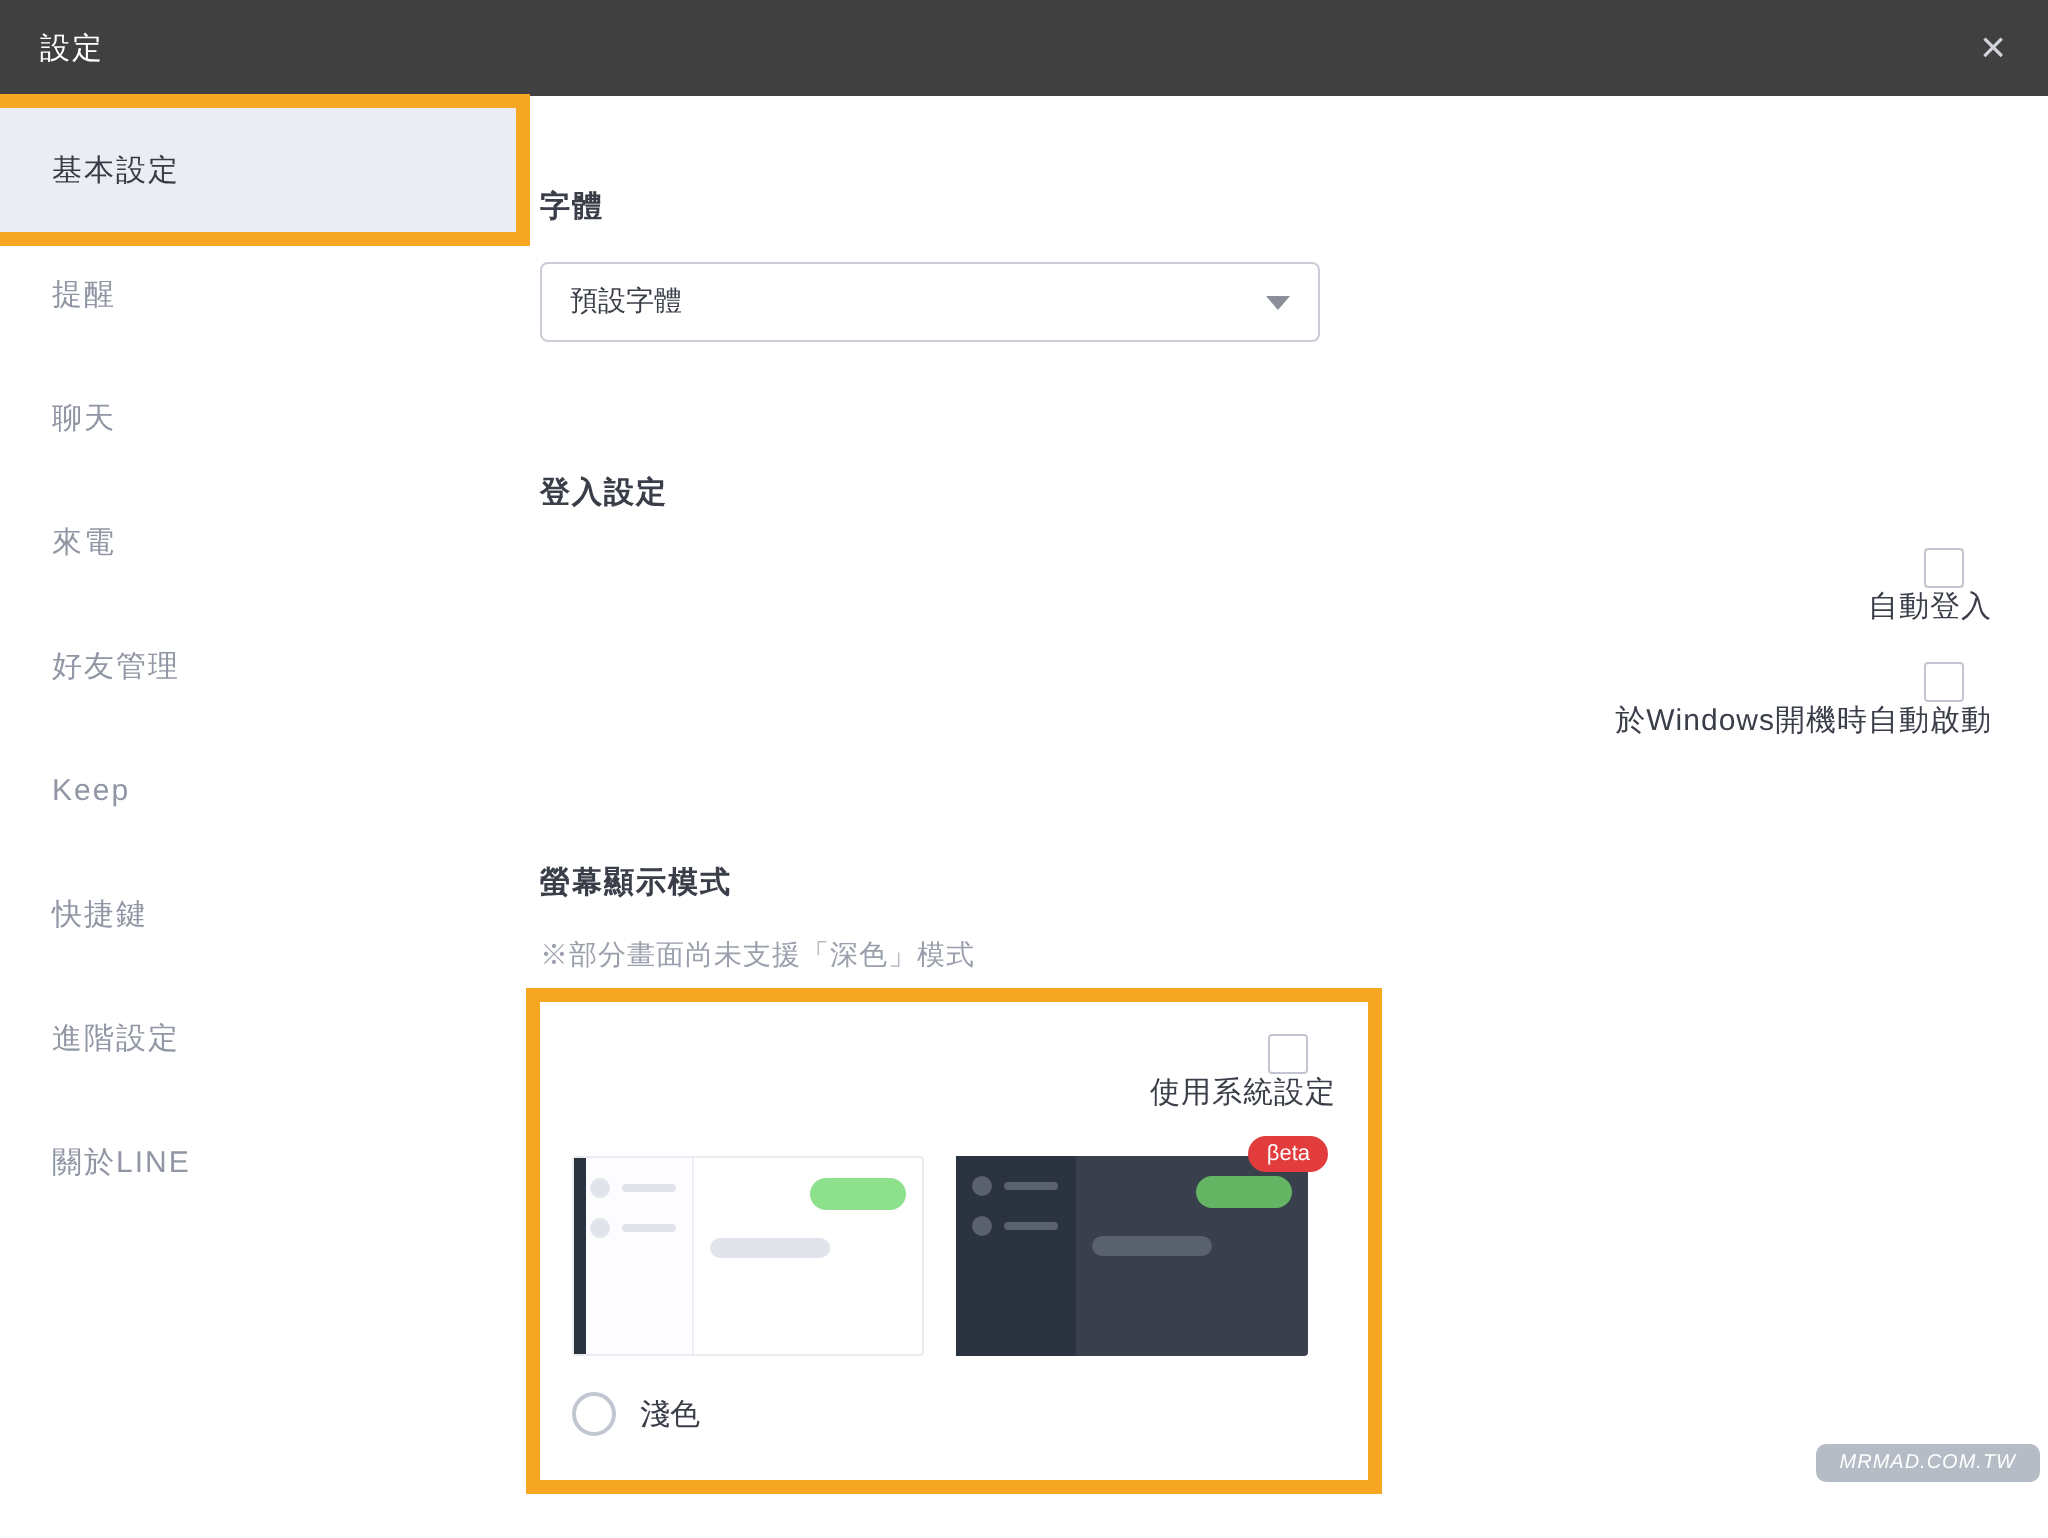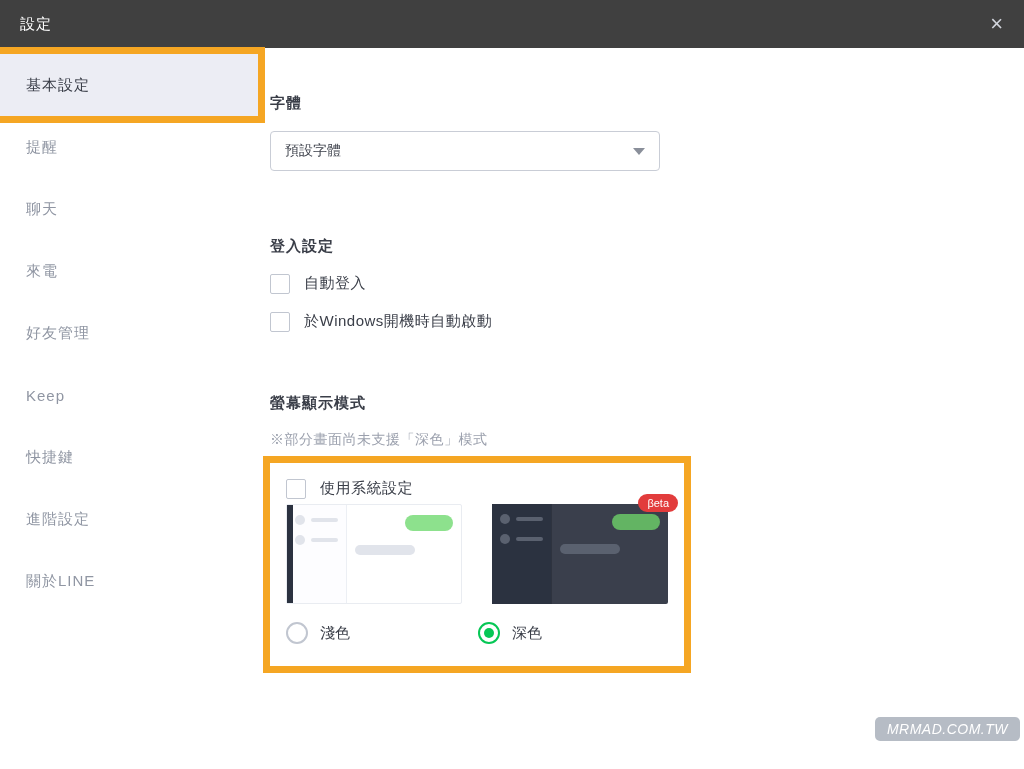--- a/index.html
+++ b/index.html
@@ -83,25 +83,26 @@
   .select-box .caret {
     margin-left: auto;
     width: 0; height: 0;
     border-left: 6px solid transparent;
     border-right: 6px solid transparent;
     border-top: 7px solid #8a8f9a;
   }
   .login-section { margin-top: 66px; }
   .check-row {
     display: flex;
-    align-items: flex-start;
+    align-items: flex-end;
     margin-top: 18px;
     font-size: 15px;
     color: #3a3e48;
     letter-spacing: 0.5px;
+    flex-direction: column;
   }
   .chk {
     width: 20px; height: 20px;
     border: 1px solid #c1c6d0;
     border-radius: 2px;
     margin-right: 14px;
     background: #fff;
     flex-shrink: 0;
   }
   .theme-section { margin-top: 62px; }
@@ -113,22 +114,21 @@
   }
   .theme-block {
     margin-top: 14px;
     padding: 16px 16px 22px 16px;
     box-shadow: 0 0 0 7px #f5a623;
     width: 414px;
   }
   .cards {
     display: flex;
     gap: 16px;
-    margin-top: 5px;
-    justify-content: space-between;
+    margin-top: 22px;
   }
   .theme-card {
     width: 176px;
     height: 100px;
     border-radius: 2px;
     position: relative;
     display: flex;
     overflow: visible;
     cursor: pointer;
   }
@@ -217,21 +217,21 @@
     width: 10px; height: 10px;
     border-radius: 50%;
     background: #06c755;
   }
   .watermark {
     position: absolute;
     right: 4px;
     bottom: 28px;
     background: #b6bcc5;
     color: #fff;
-    font-size: 14px;
+    font-size: 10px;
     padding: 4px 12px;
     border-radius: 5px;
     letter-spacing: 0.5px;
     font-family: Arial, sans-serif;
     font-style: italic;
   }
 </style>
 </head>
 <body>
 
@@ -345,23 +345,19 @@
                 </div>
             </div>
           </div>
         </div>
 
         <div class="radio-row">
           <div class="radio-item">
             <span class="radio"></span>
             <span>淺色</span>
           </div>
-          <div class="radio-item">
-            <span class="radio selected"></span>
-            <span>深色</span>
-          </div>
         </div>
       </div>
     </div>
 
     <div class="watermark">MRMAD.COM.TW</div>
   </div>
 </div>
 
 </body></html>

